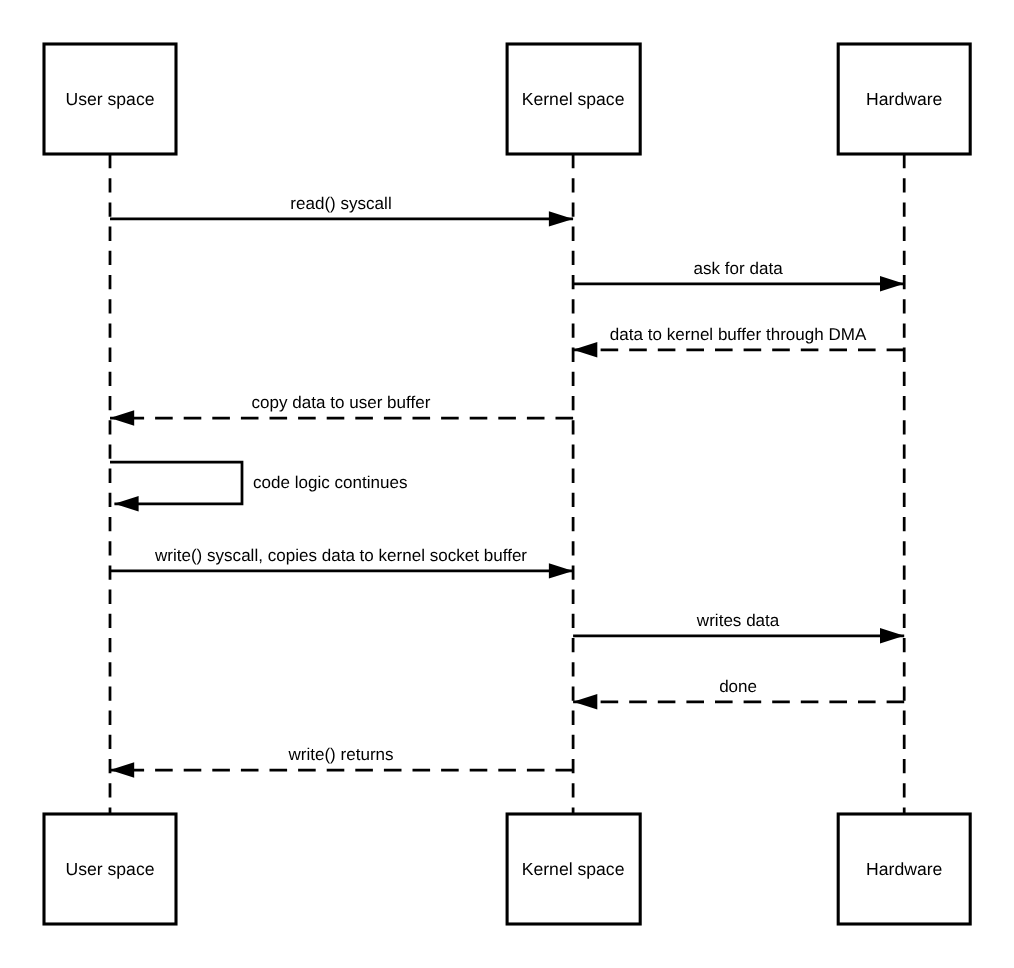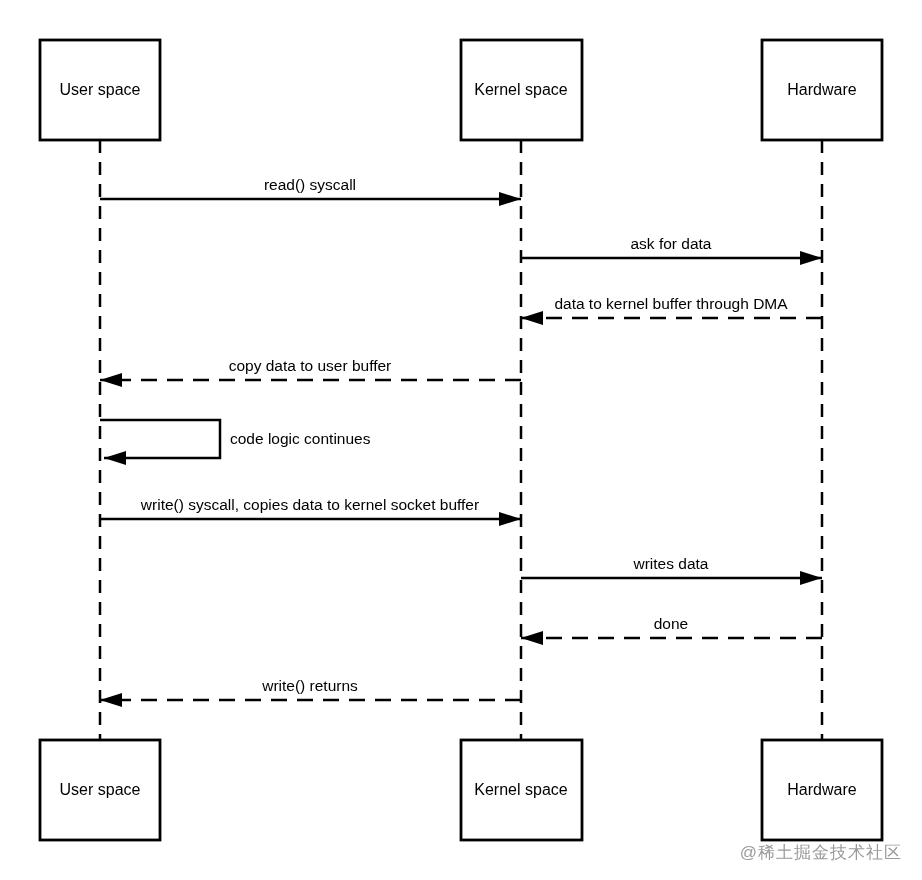--- a/index.html
+++ b/index.html
@@ -119,15 +119,14 @@
       <line x1="822" y1="638" x2="521" y2="638" stroke="#000000" stroke-width="2.5" stroke-dasharray="16 10" marker-end="url(#arrowhead)"></line>
       <text x="671" y="629" text-anchor="middle" class="msg-label">done</text>
     </g>
 
     <g>
       <line x1="521" y1="700" x2="100" y2="700" stroke="#000000" stroke-width="2.5" stroke-dasharray="16 10" marker-end="url(#arrowhead)"></line>
       <text x="310" y="691" text-anchor="middle" class="msg-label">write() returns</text>
     </g>
   </svg>
 
-  <div class="watermark">@稀土掘金技术社区</div>
 
 </div>
 
 </body></html>

